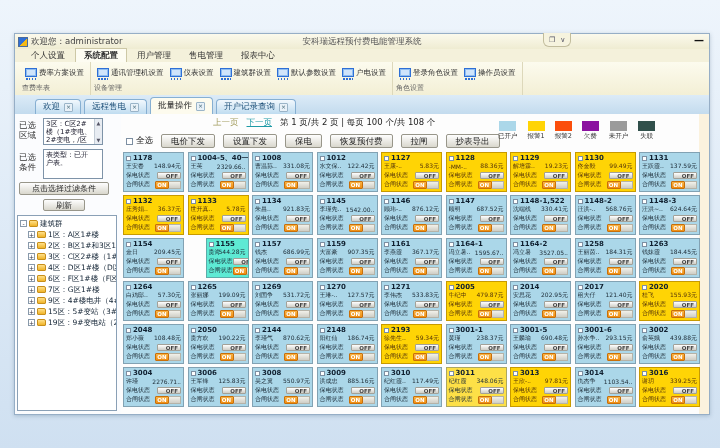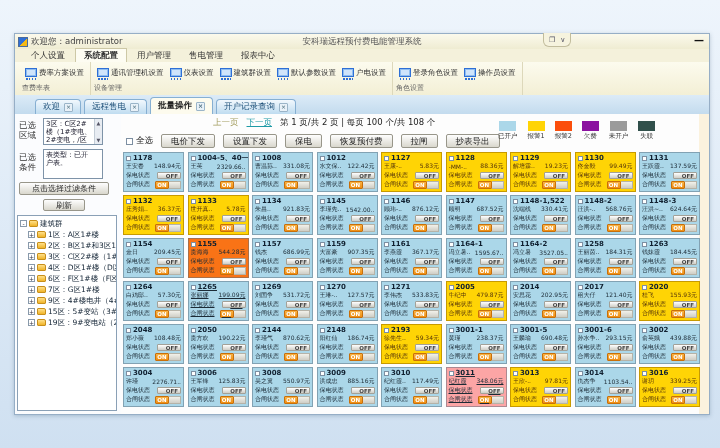--- a/index.html
+++ b/index.html
@@ -37,21 +37,21 @@
   .mon::before{content:"";position:absolute;left:0;top:1px;width:10px;height:7px;
     border:1px solid #2e6fd6;background:#cfe4fb;box-shadow:inset 0 0 0 1px #8fbdf0}
   .mon::after{content:"";position:absolute;left:1px;top:11px;width:10px;height:2px;
     background:repeating-linear-gradient(90deg,#2e6fd6 0 1.5px,transparent 1.5px 3px)}
   
   .dtabs{position:absolute;top:61px;left:0;right:0;height:19px;
     background:linear-gradient(#dcebf7,#c3dbee);border-bottom:1px solid #8fb4d4;
     display:flex;align-items:flex-end;padding-left:20px;gap:3px}
   .dtab{height:14px;display:flex;align-items:center;gap:4px;padding:0 7px;font-size:8.5px;color:#1d4f78;
     background:linear-gradient(#f2f8fd,#bfdcf0);border:1px solid #86afd2;border-bottom:none;border-radius:4px 4px 0 0}
-  .dtab.active{background:#fdfbee;color:#222;font-weight:bold;height:16px}
+  .dtab.active{background:#fdfbee;color:#222;font-weight:normal;height:16px}
   .dtab .x{font-size:6px;color:#467;border:1px solid #9ab4c8;background:#e8f1f8;
     width:7px;height:7px;line-height:6px;text-align:center;border-radius:1px;flex:none}
   
   .main{position:absolute;top:80px;left:0;right:0;bottom:0;background:#fdfdfd}
   .sidebar{position:absolute;left:0;top:0;width:106px;height:100%;background:#fbfcfe;border-right:3px solid #000000}
   .slabel{position:absolute;font-size:8.5px;color:#333;width:20px;line-height:10px}
   .lbox{position:absolute;background:#fff;border:1px solid #7e93a8;font-size:7px;color:#223;
     line-height:8px;padding:1px 9px 1px 2px;overflow:hidden;box-sizing:border-box}
   .sb{position:absolute;right:0;top:0;bottom:0;width:7px;border-left:1px solid #c3ccd6;background:#e8ecf2;
     display:flex;flex-direction:column;justify-content:space-between;align-items:center;font-size:5px;color:#556}
@@ -705,21 +705,21 @@
               <span class="offpill">OFF</span>
             </div>
             <div class="cline">
               <span class="clab">合闸状态</span>
               <span class="onwrap">
                 <span class="onbtn">ON</span>
                 <span class="onrest"></span>
               </span>
             </div>
           </div>
-          <div class="card opened" style="background: #f97316;">
+          <div class="card opened" style="background: #5eead4; margin-left: 18px;">
             <div class="chead">
               <span class="cbx"></span>
               <span class="cid">1155</span>
             </div>
             <div class="cline">
               <span class="cname">贵海海</span>
               <span class="cbal">544.28元</span>
             </div>
             <div class="cline">
               <span class="clab">保电状态</span>
@@ -894,21 +894,21 @@
               <span class="offpill">OFF</span>
             </div>
             <div class="cline">
               <span class="clab">合闸状态</span>
               <span class="onwrap">
                 <span class="onbtn">ON</span>
                 <span class="onrest"></span>
               </span>
             </div>
           </div>
-          <div class="card opened" style="background: rgb(171, 215, 233); text-decoration: underline;">
+          <div class="card opened" style="background: rgb(171, 215, 233);">
             <div class="chead">
               <span class="cbx"></span>
               <span class="cid">1265</span>
             </div>
             <div class="cline">
               <span class="cname">张丽娜</span>
               <span class="cbal">199.09元</span>
             </div>
             <div class="cline">
               <span class="clab">保电状态</span>
@@ -1356,21 +1356,21 @@
               <span class="offpill">OFF</span>
             </div>
             <div class="cline">
               <span class="clab">合闸状态</span>
               <span class="onwrap">
                 <span class="onbtn">ON</span>
                 <span class="onrest"></span>
               </span>
             </div>
           </div>
-          <div class="card opened" style="background: #fca5a5; text-decoration: underline;">
+          <div class="card opened" style="background: #fde047;">
             <div class="chead">
               <span class="cbx"></span>
               <span class="cid">3011</span>
             </div>
             <div class="cline">
               <span class="cname">纪红霞</span>
               <span class="cbal">348.06元</span>
             </div>
             <div class="cline">
               <span class="clab">保电状态</span>

